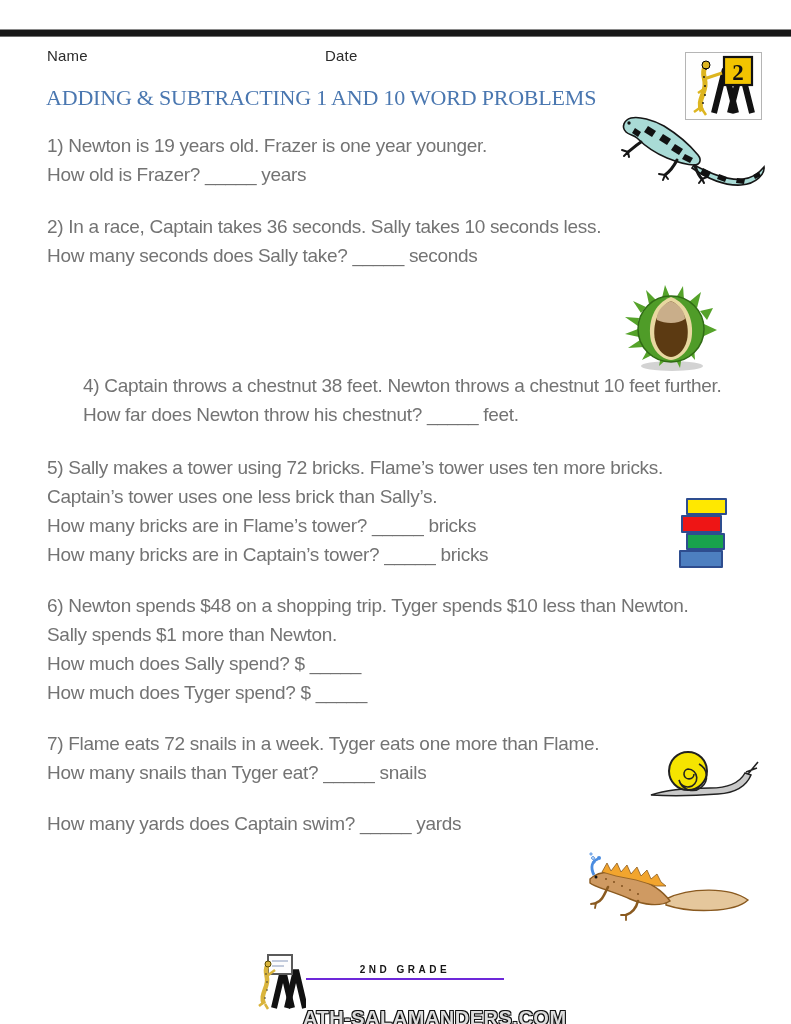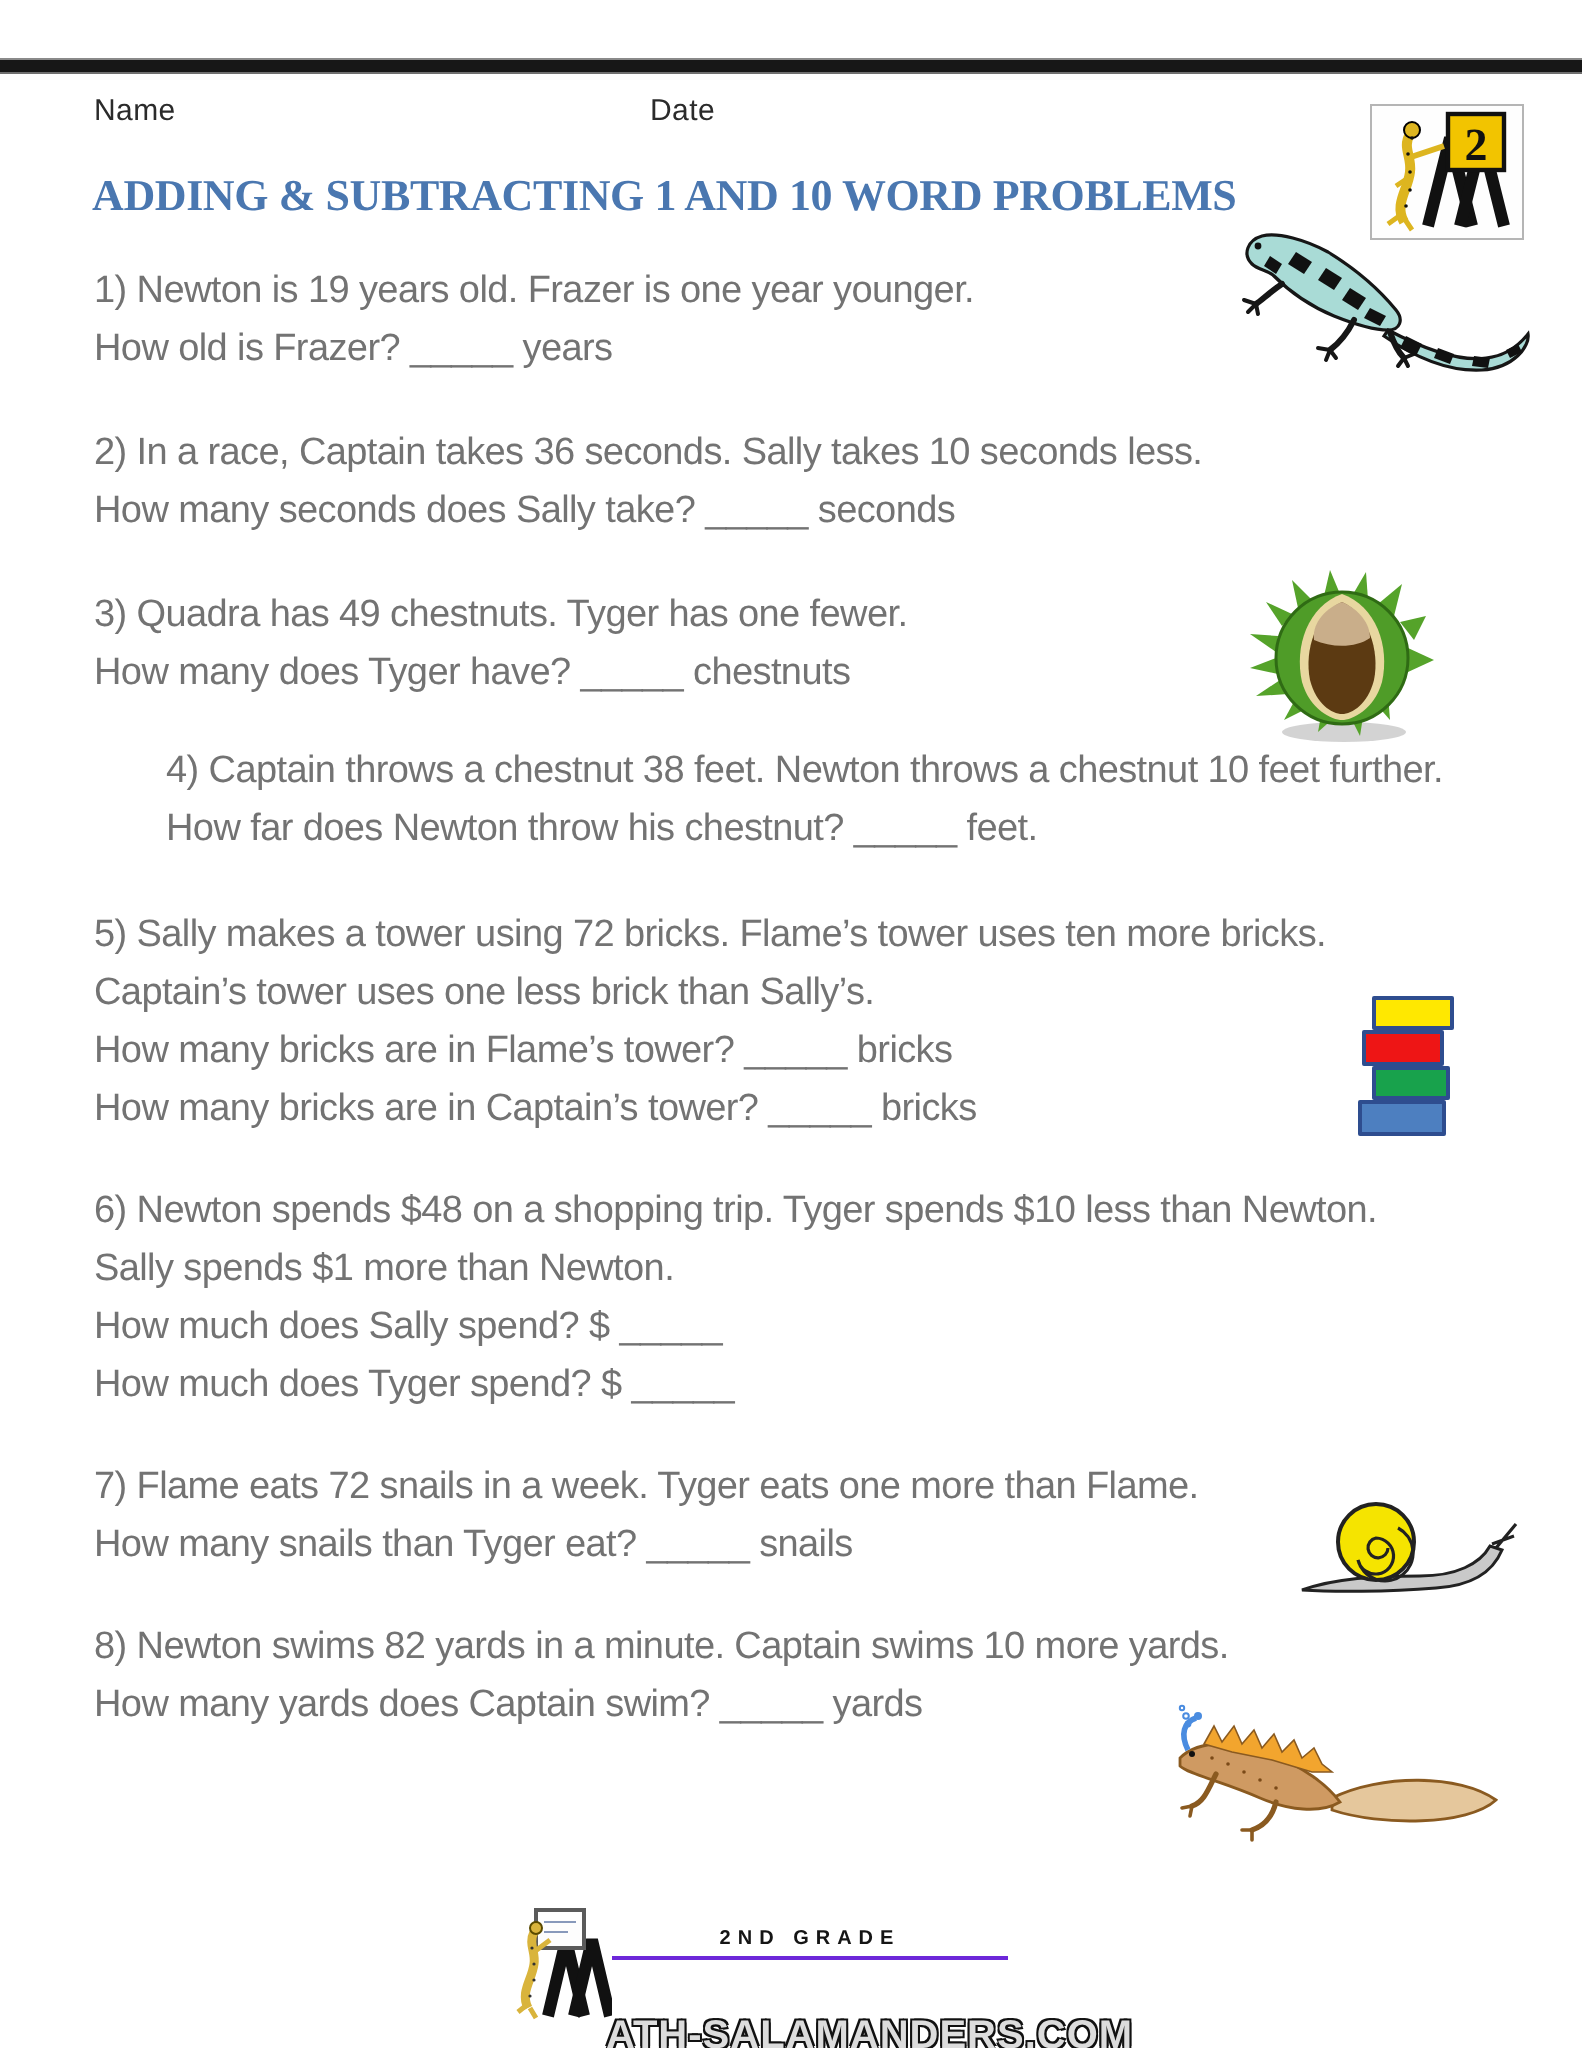--- a/index.html
+++ b/index.html
@@ -19,21 +19,21 @@
   .meta-label {
     position: absolute; top: 47px; font-size: 15px; color: #2b2b2b;
     letter-spacing: 0.2px;
   }
   .name-label { left: 47px; }
   .date-label { left: 325px; }
 
   .title {
     position: absolute; left: 46px; top: 85px;
     font-family: "Liberation Serif", serif;
-    font-size: 22px; font-weight: bold; color: #4a77b0;
+    font-size: 22px; font-weight: normal; color: #4a77b0;
     letter-spacing: -0.2px; white-space: nowrap;
   }
 
   .corner-logo {
     position: absolute; left: 685px; top: 52px; width: 77px; height: 68px;
     background: #fefefe; border: 1px solid #b5b5b5;
     display: flex; align-items: center; justify-content: center;
   }
 
   .problem {
@@ -107,24 +107,20 @@
   <div class="problem p1">
     <p>1) Newton is 19 years old. Frazer is one year younger.</p>
     <p>How old is Frazer? _____ years</p>
   </div>
 
   <div class="problem p2">
     <p>2) In a race, Captain takes 36 seconds. Sally takes 10 seconds less.</p>
     <p>How many seconds does Sally take? _____ seconds</p>
   </div>
 
-  <div class="problem p3">
-    <p>3) Quadra has 49 chestnuts.  Tyger has one fewer.</p>
-    <p>How many does Tyger have? _____ chestnuts</p>
-  </div>
 
   <div class="problem p4">
     <p>4) Captain throws a chestnut 38 feet. Newton throws a chestnut 10 feet further.</p>
     <p>How far does Newton throw his chestnut? _____ feet.</p>
   </div>
 
   <div class="problem p5">
     <p>5) Sally makes a tower using 72 bricks. Flame’s tower uses ten more bricks.</p>
     <p>Captain’s tower uses one less brick than Sally’s.</p>
     <p>How many bricks are in Flame’s tower? _____ bricks</p>
@@ -137,21 +133,20 @@
     <p>How much does Sally spend? $ _____</p>
     <p>How much does Tyger spend? $ _____</p>
   </div>
 
   <div class="problem p7">
     <p>7) Flame eats 72 snails in a week. Tyger eats one more than Flame.</p>
     <p>How many snails than Tyger eat? _____ snails</p>
   </div>
 
   <div class="problem p8">
-    <p>8) Newton swims 82 yards in a minute. Captain swims 10 more yards.</p>
     <p>How many yards does Captain swim? _____ yards</p>
   </div>
 
   <svg class="illus illus-gecko" width="152" height="85" viewBox="0 0 152 85">
     <path d="M16,6 C9,8 6,15 11,20 C14,23 19,23 22,26 C30,34 40,41 52,46 C62,50 72,53 79,53 C85,53 87,48 83,43 C74,32 62,22 49,14 C38,8 24,4 16,6 Z" fill="#a9dbd6" stroke="#161616" stroke-width="1.6"></path>
     <path d="M79,53 C96,62 114,69 128,67 C138,66 145,60 149,55 C150,61 142,72 126,73 C108,74 90,65 77,56 Z" fill="#a9dbd6" stroke="#161616" stroke-width="1.6"></path>
     <circle cx="14" cy="11" r="1.7" fill="#111"></circle>
     <g fill="none" stroke="#161616" stroke-width="3" stroke-linecap="round">
       <path d="M26,30 C20,34 16,38 13,40"></path>
       <path d="M13,40 l-6,-2 M13,40 l-4,4 M13,40 l1,5" stroke-width="2"></path>

